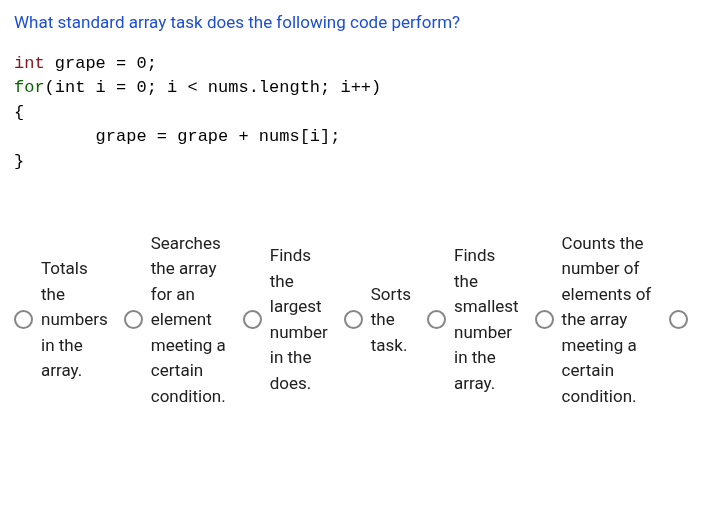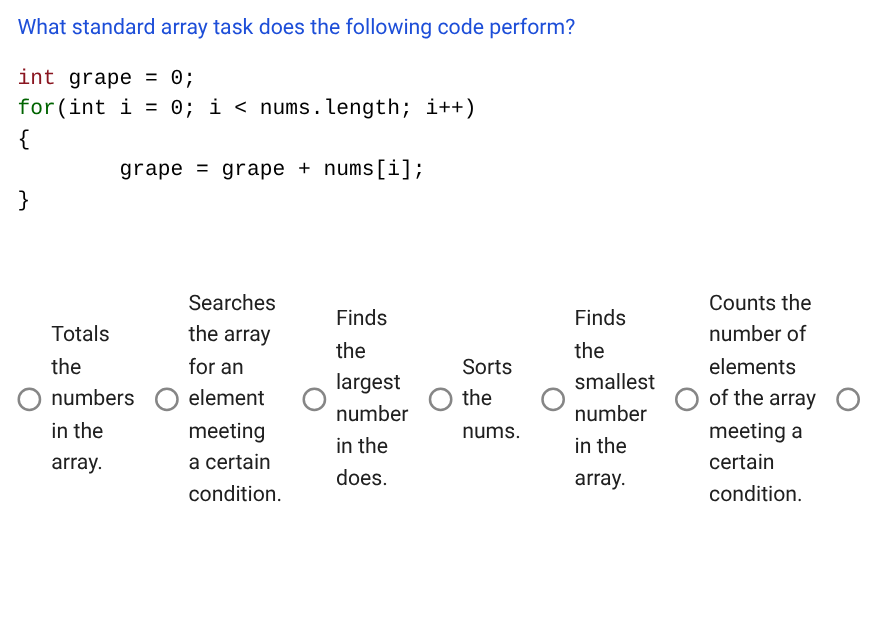--- a/index.html
+++ b/index.html
@@ -77,21 +77,21 @@
   <div class="option-row">
     <span class="radio"></span>
     <span class="option-label">Searches the array for an element meeting a certain condition.</span>
   </div>
   <div class="option-row">
     <span class="radio"></span>
     <span class="option-label">Finds the largest number in the does.</span>
   </div>
   <div class="option-row">
     <span class="radio"></span>
-    <span class="option-label">Sorts the nums.</span>
+    <span class="option-label">Sorts the task.</span>
   </div>
   <div class="option-row">
     <span class="radio"></span>
     <span class="option-label">Finds the smallest number in the array.</span>
   </div>
   <div class="option-row">
     <span class="radio"></span>
     <span class="option-label">Counts the number of elements of the array meeting a certain condition.</span>
   </div>
   <div class="option-row">

